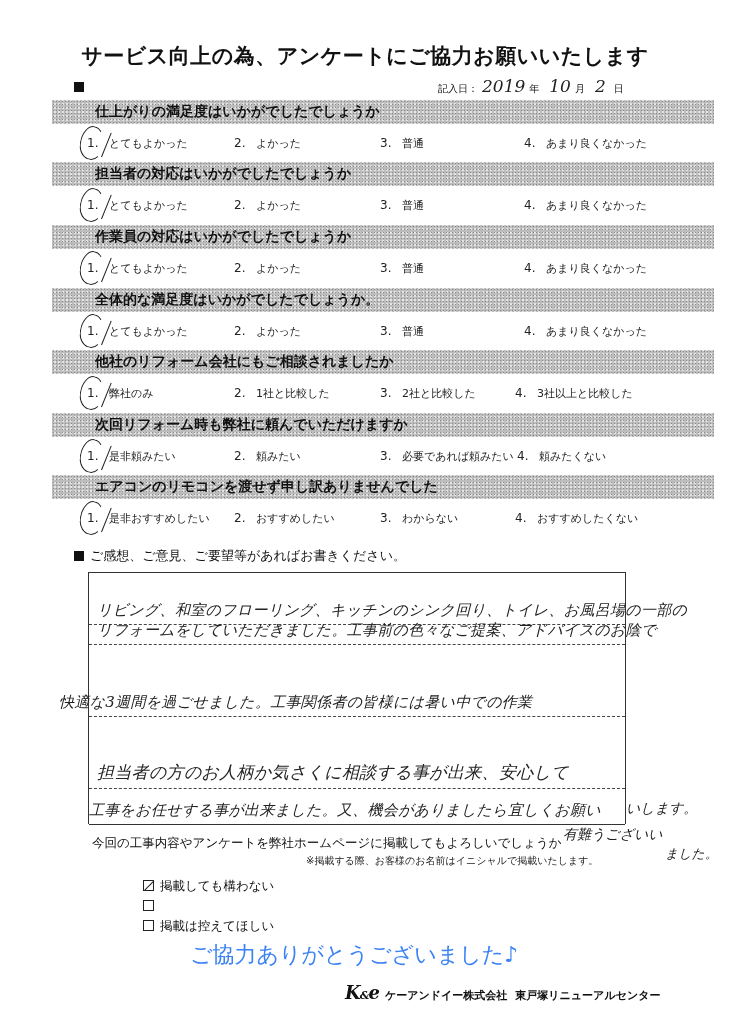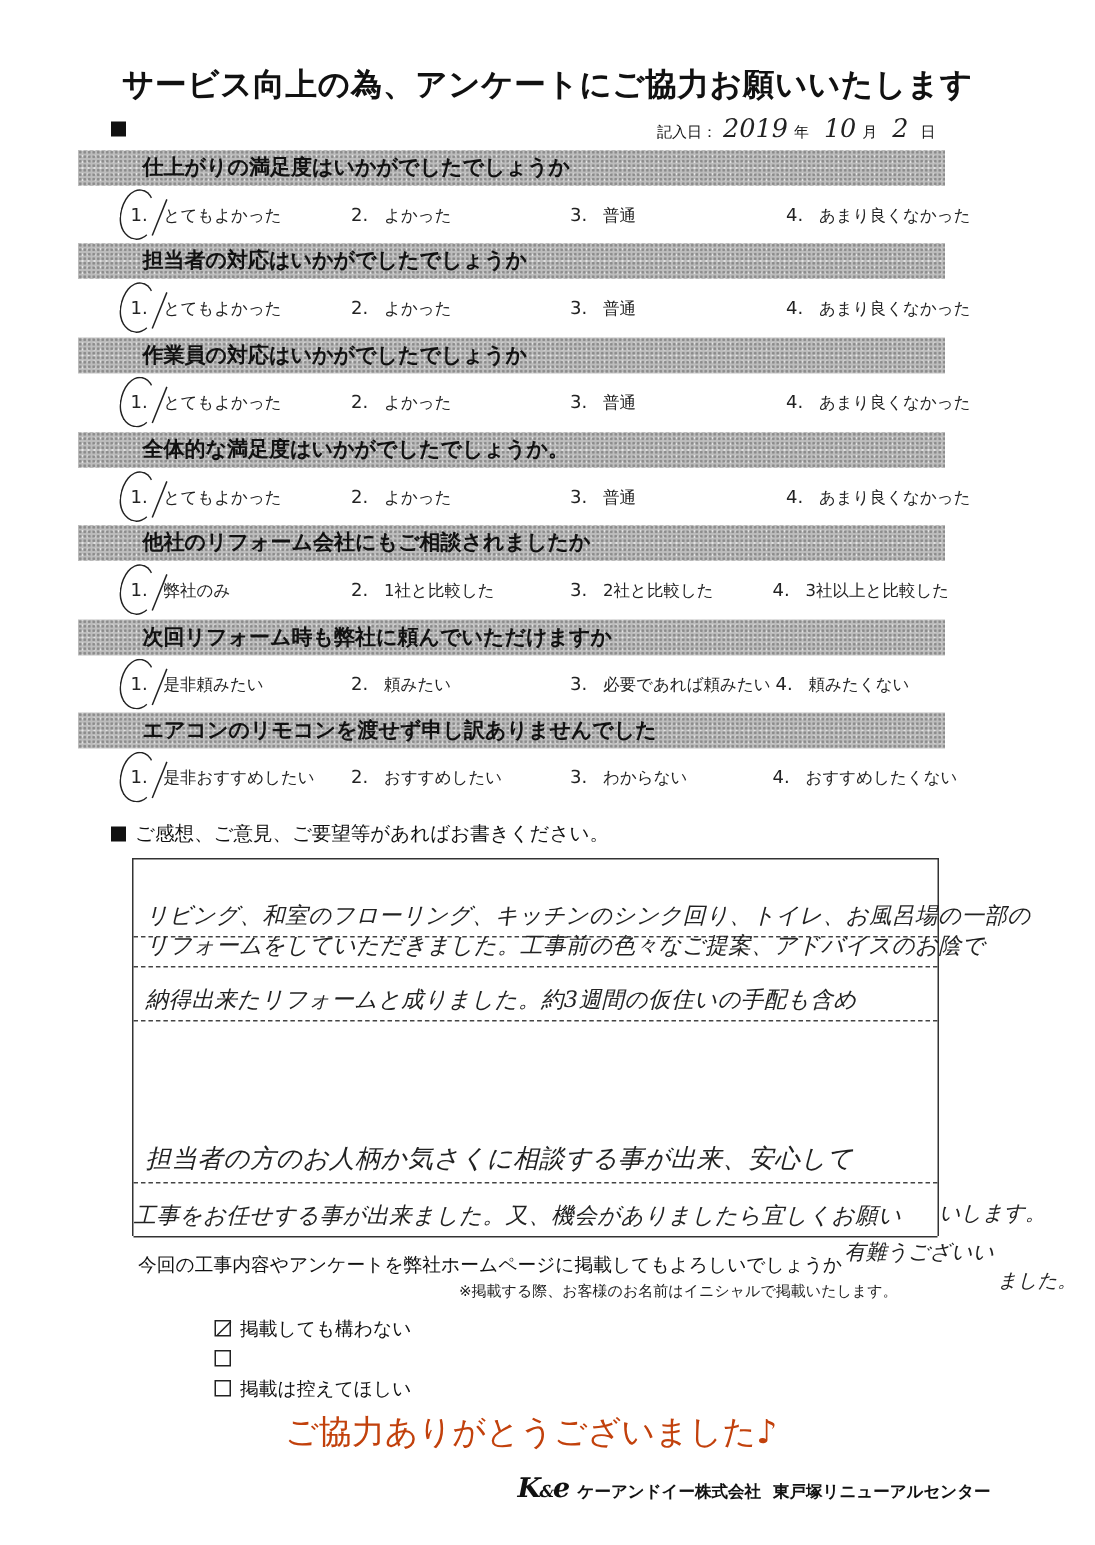--- a/index.html
+++ b/index.html
@@ -17,21 +17,21 @@
   }
   .sq { display: inline-block; width: 10px; height: 10px; background: #111; margin-right: 6px; vertical-align: -1px; }
   .date {
     left: 438px; top: 76px; font-size: 12px; color: #111; white-space: nowrap;
   }
   .date .hand { font-family: "DejaVu Serif", serif; font-style: italic; font-size: 17px; color: #222; margin: 0 4px; }
   .date .lbl { font-size: 10px; }
 
   .q-block { left: 0; width: 730px; }
   .banner {
-    position: absolute; left: 52px; width: 578px; height: 24px;
+    position: absolute; left: 52px; width: 662px; height: 24px;
     background-color: #bdbdbd;
     background-image:
       radial-gradient(#8a8a8a 0.8px, transparent 1px),
       radial-gradient(#e4e4e4 0.8px, transparent 1px);
     background-size: 3px 3px, 4px 4px;
     background-position: 0 0, 1px 2px;
   }
   .banner-text {
     position: absolute; left: 95px; top: 3px; font-size: 14px; font-weight: bold; color: #111; white-space: nowrap;
   }
@@ -72,21 +72,21 @@
   .hand-thanks2 { left: 665px; top: 845px; font-family: "DejaVu Serif", serif; font-style: italic; font-size: 13px; color: #222; white-space: nowrap; }
 
   .cb-row { left: 143px; font-size: 12.5px; color: #111; white-space: nowrap; }
   .cb {
     display: inline-block; width: 11px; height: 11px; border: 1.4px solid #222; margin-right: 6px; vertical-align: -1px; position: relative;
   }
   .cb.checked::after {
     content: ""; position: absolute; left: -1px; top: 4px; width: 13px; height: 1.4px; background: #222; transform: rotate(-45deg);
   }
 
-  .thanks { left: 190px; top: 940px; font-size: 22px; color: #c2410c; white-space: nowrap; }
+  .thanks { left: 190px; top: 940px; font-size: 22px; color: #3b82f6; white-space: nowrap; }
   .footer { left: 345px; top: 982px; white-space: nowrap; font-size: 11px; font-weight: bold; color: #111; }
   .logo { font-family: "DejaVu Serif", serif; font-style: italic; font-weight: bold; font-size: 18px; margin-right: 6px; letter-spacing: -1px; }
   .logo .amp { font-size: 11px; }
 </style>
 </head>
 <body>
 
 <div class="abs title">サービス向上の為、アンケートにご協力お願いいたします</div>
 <div class="abs instr">
   <span class="sq"></span>
@@ -176,22 +176,22 @@
   <span class="sq"></span><span>ご感想、ご意見、ご要望等があればお書きください。</span>
 </div>
 
 <div class="abs cbox">
   <div class="cline" style="top:16px">
       <span class="htext">リビング、和室のフローリング、キッチンのシンク回り、トイレ、お風呂場の一部の</span>
     </div>
   <div class="cline" style="top:36px">
       <span class="htext">リフォームをしていただきました。工事前の色々なご提案、アドバイスのお陰で</span>
     </div>
-  <div class="cline" style="top:72px">
-      <span class="htext">納得出来たリフォームと成りました。約3週間の仮住いの手配も含め</span>
+  <div class="cline" style="top:108px">
+      <span class="htext" style="left:-30px">快適な3週間を過ごせました。工事関係者の皆様には暑い中での作業</span>
     </div>
   <div class="cline last" style="top:216px">
       <span class="htext" style="left:0">工事をお任せする事が出来ました。又、機会がありましたら宜しくお願い</span>
     </div>
   <div class="cline" style="top:180px">
       <span class="htext" style="font-size:17px">担当者の方のお人柄か気さくに相談する事が出来、安心して</span>
     </div>
 </div>
 <div class="abs overflow" style="left:626px;top:800px">いします。</div>
 

